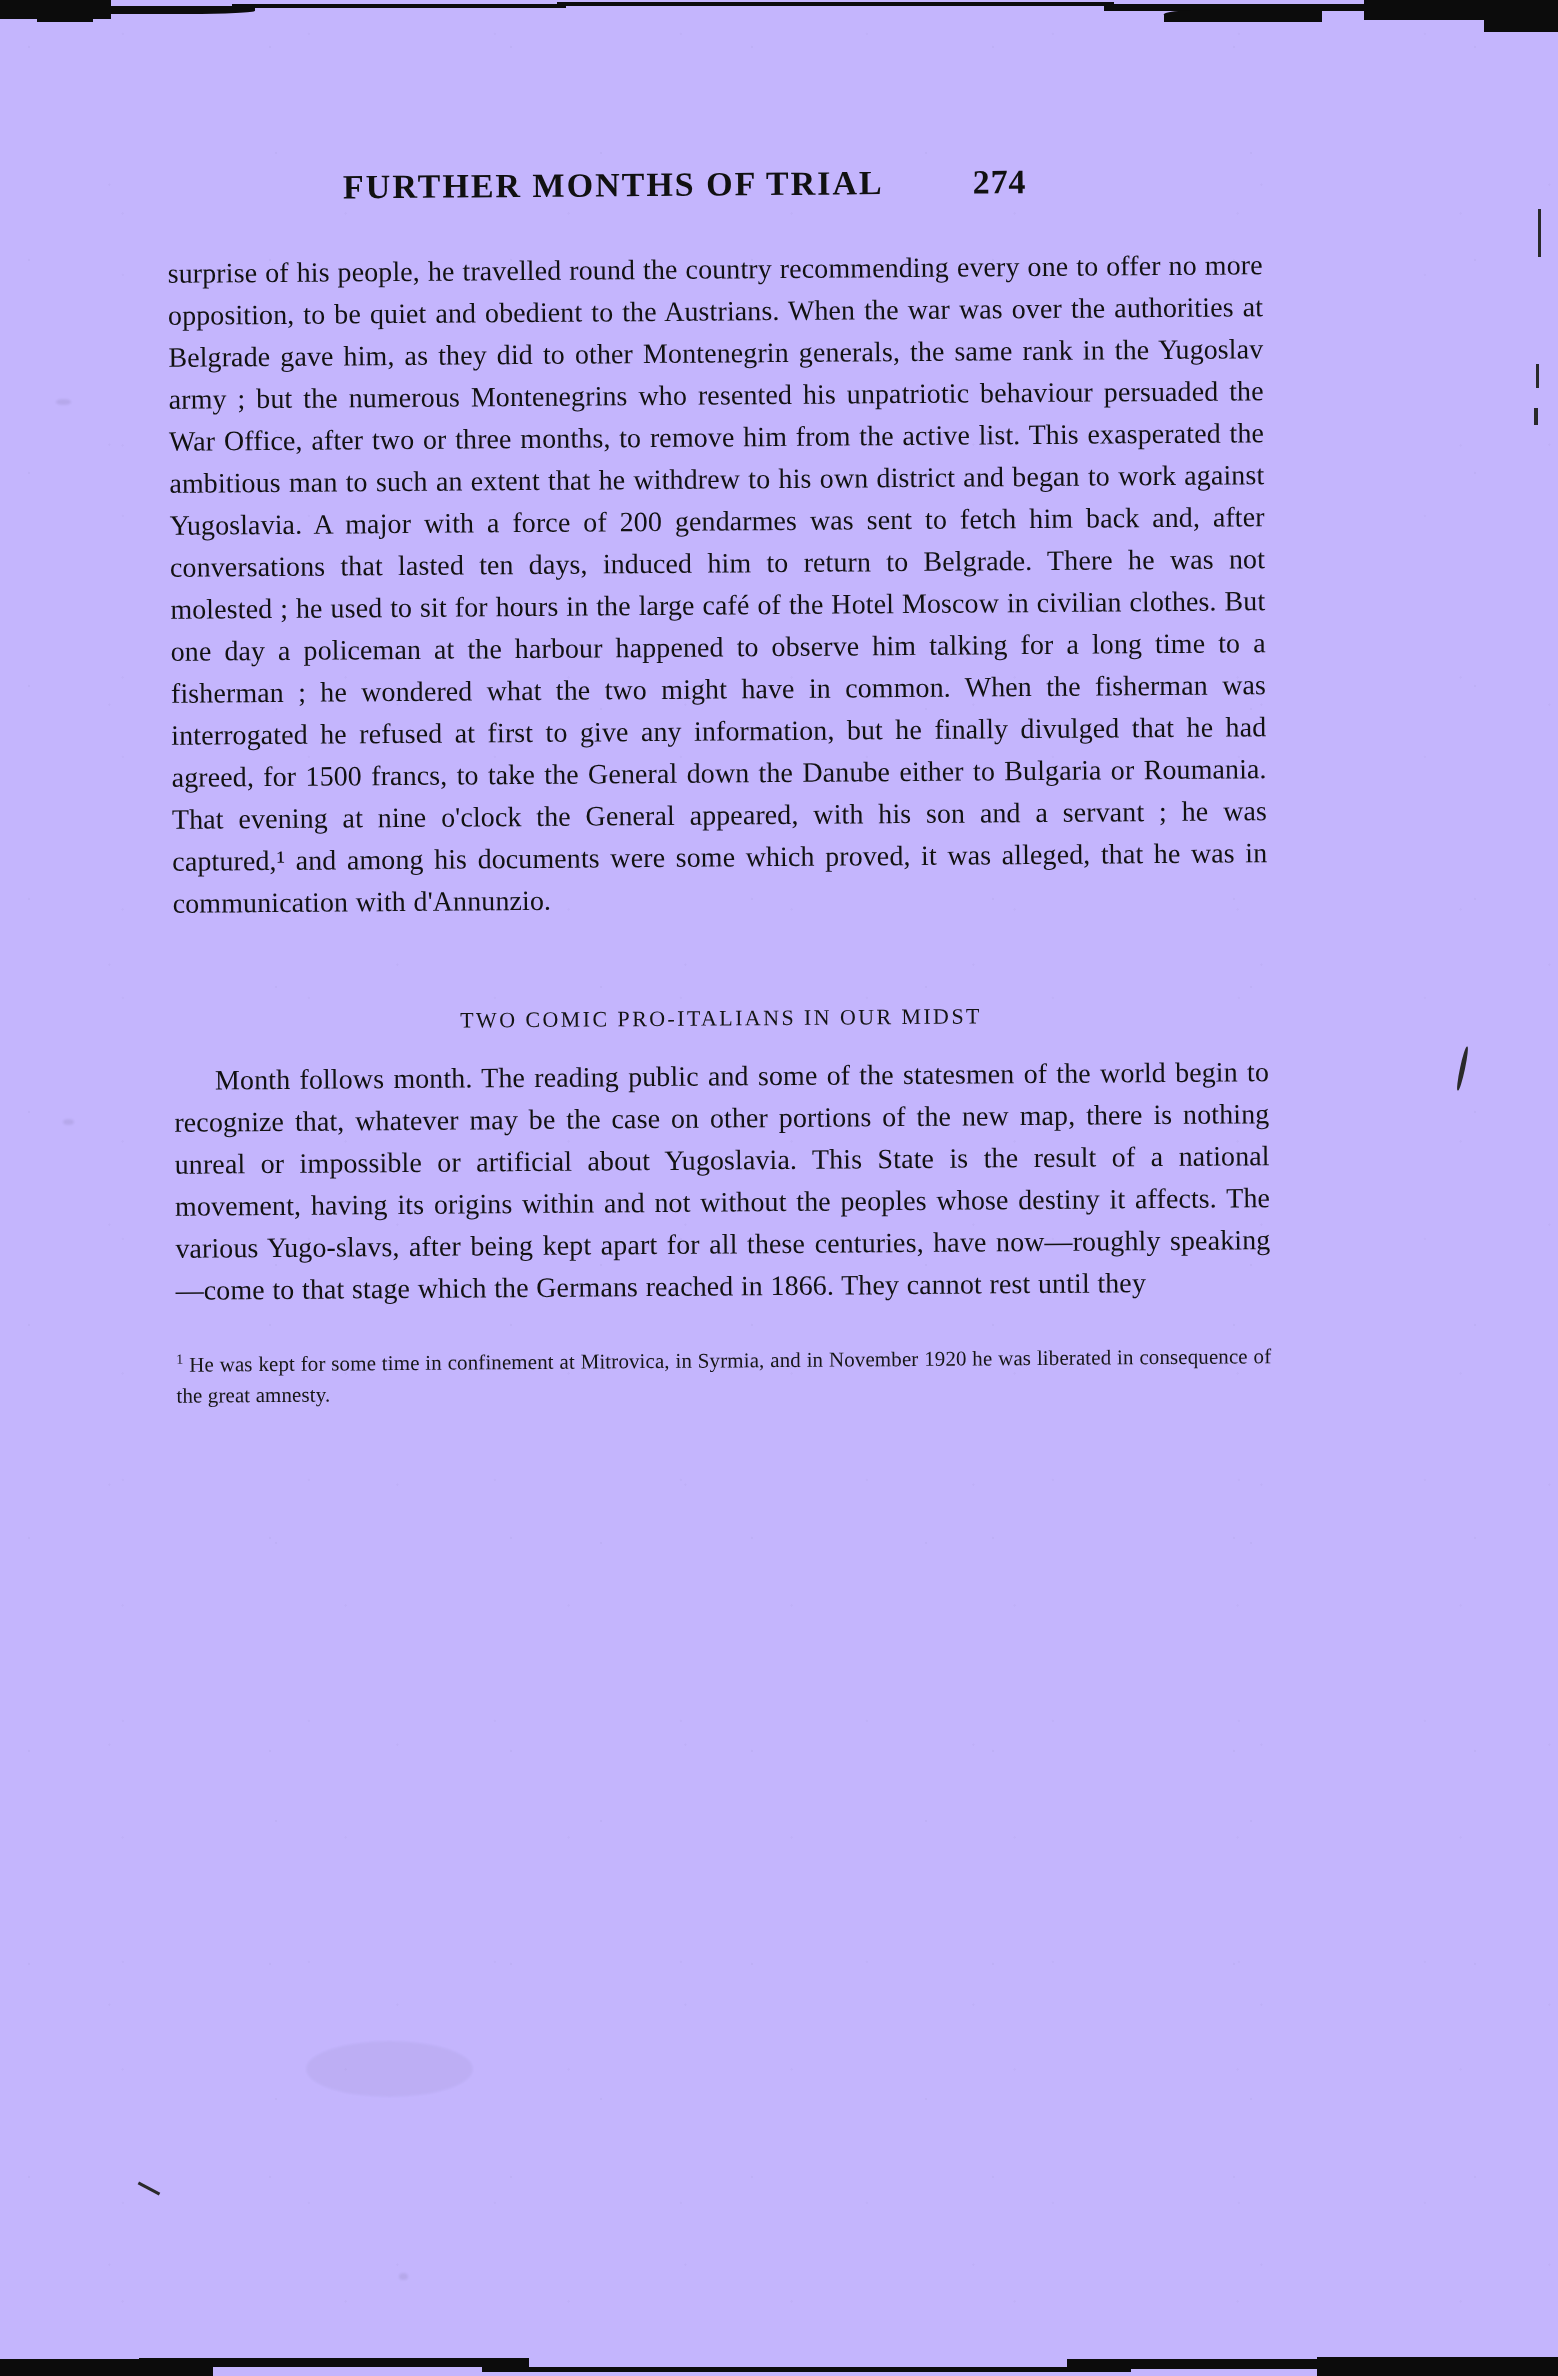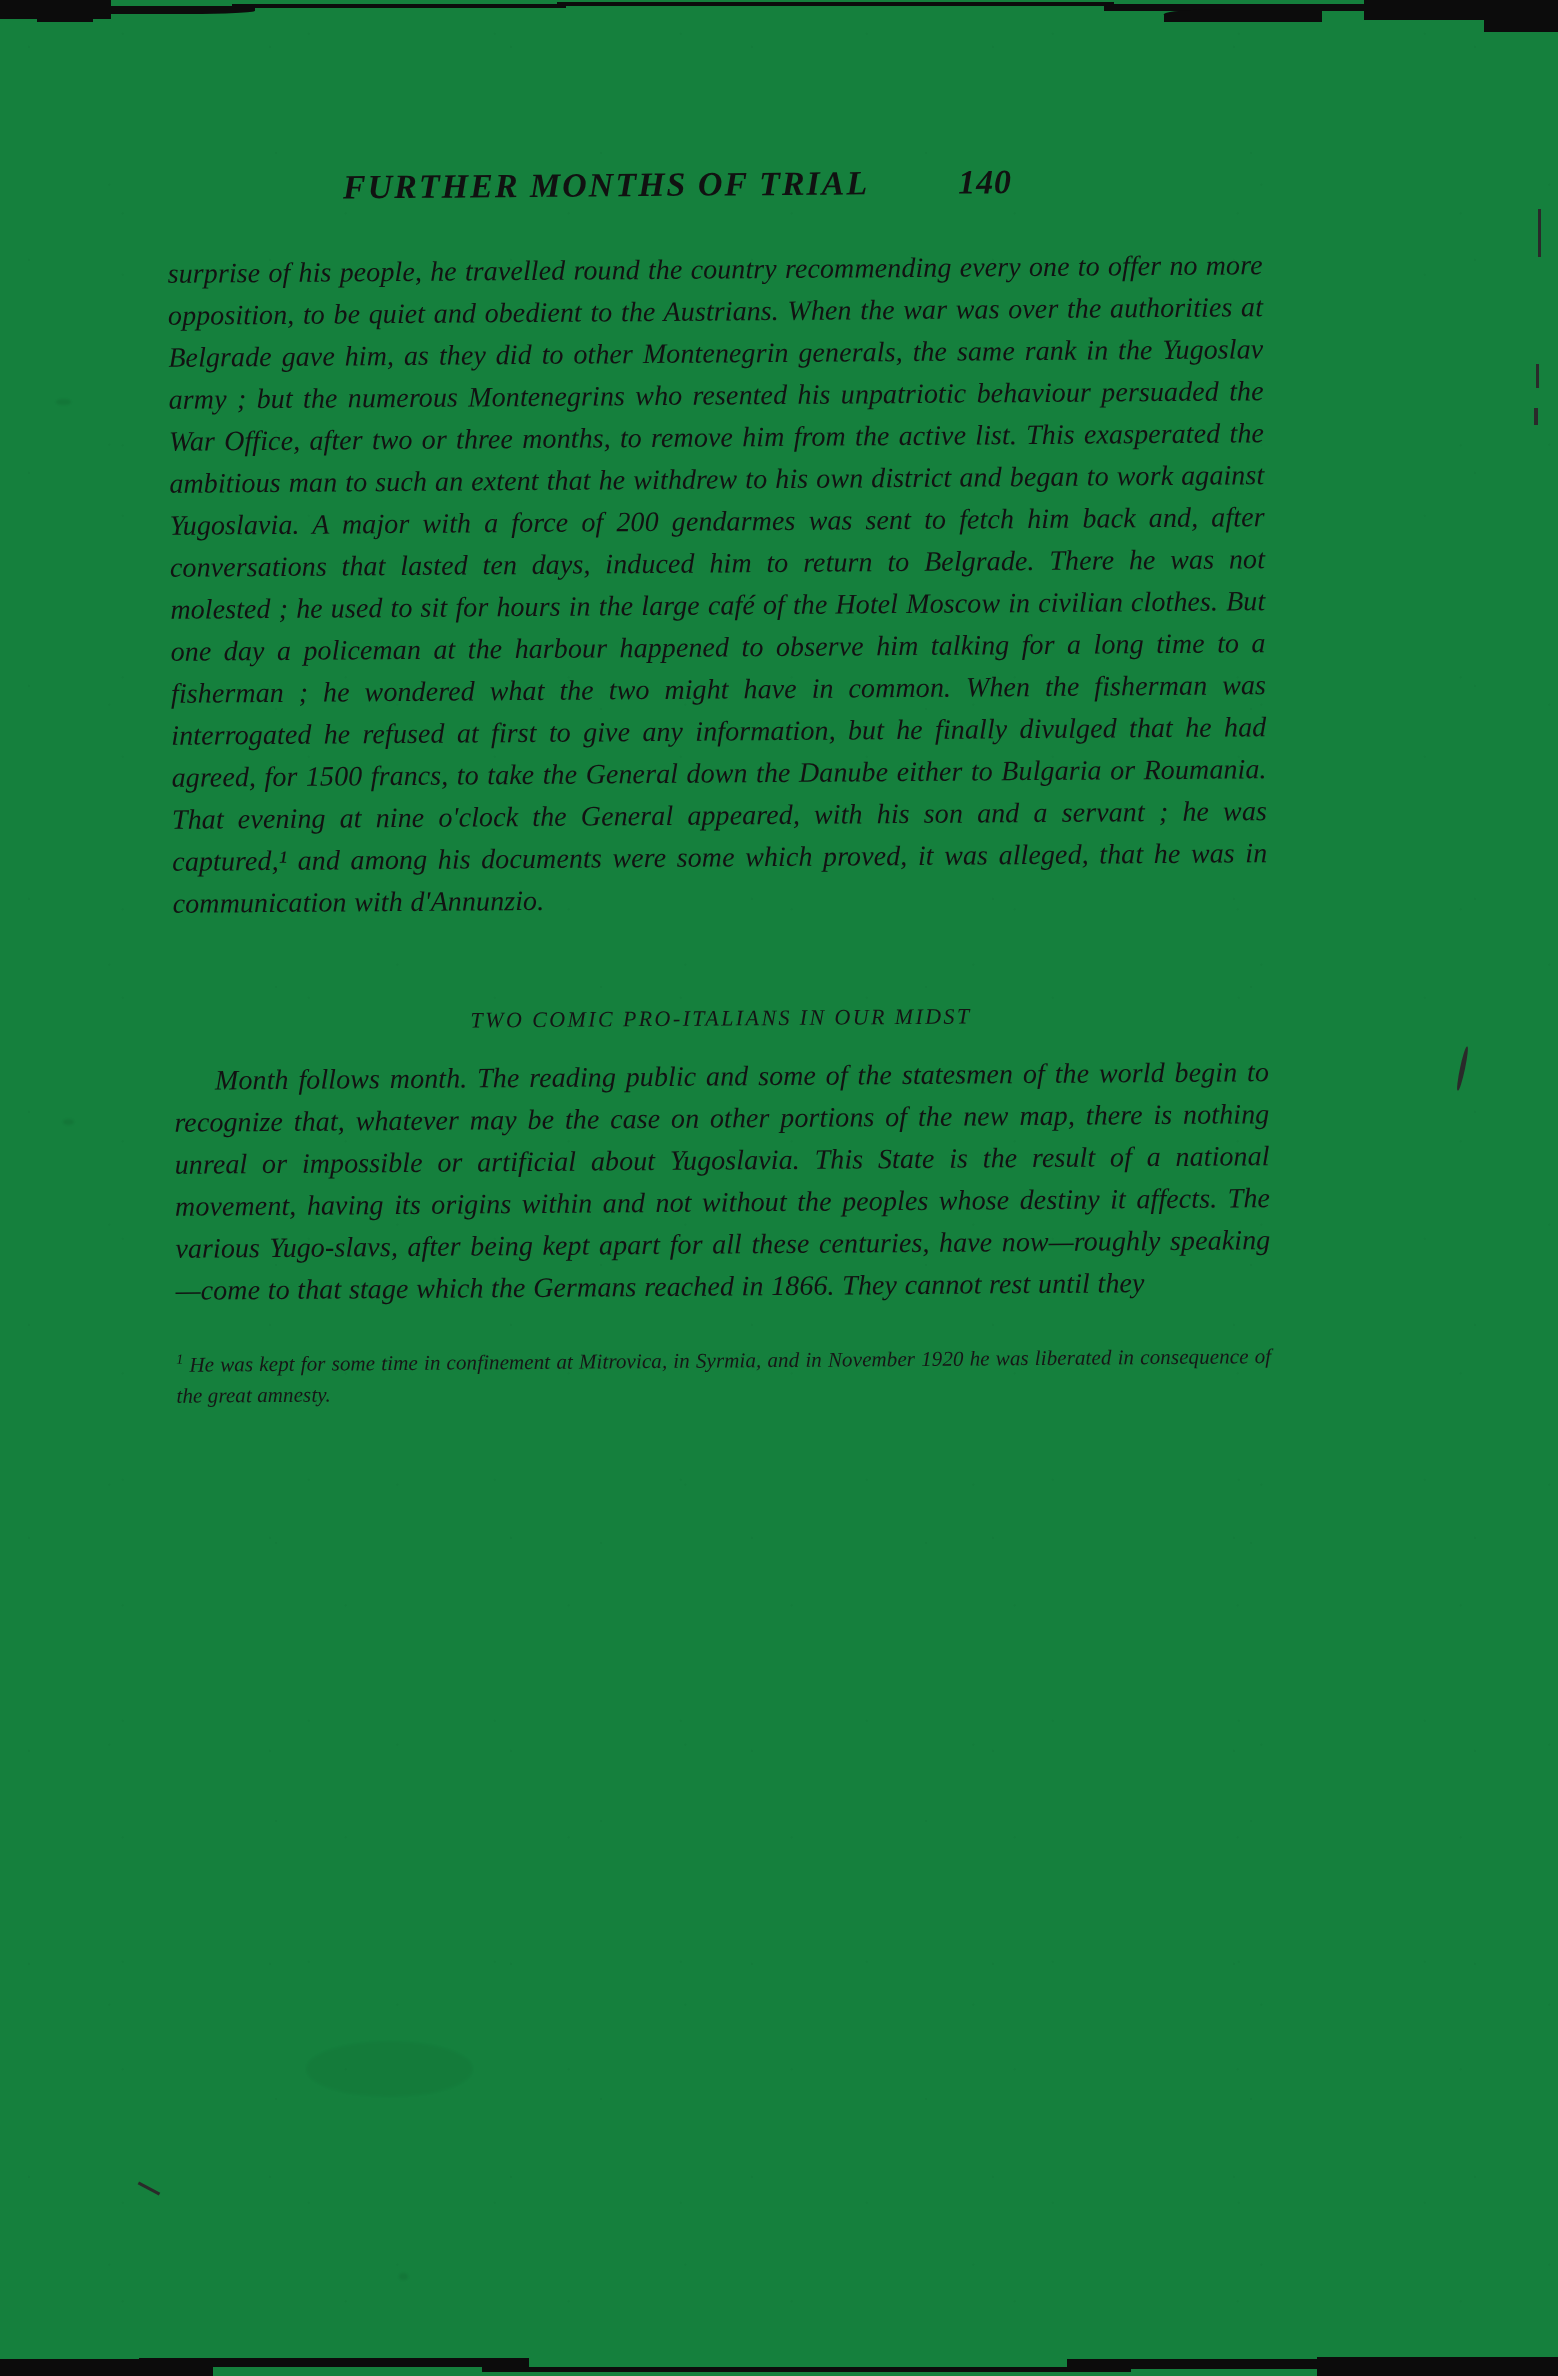--- a/index.html
+++ b/index.html
@@ -13,22 +13,21 @@
     position: relative;
     overflow: hidden;
     font-family: "Liberation Serif", serif;
     color: #111111;
   }
 
   
   #page {
     position: absolute;
     inset: 0;
-    background: #15803d;
-    font-style: italic;
+    background: #c4b5fd;
   }
 
   
   .grain {
     position: absolute;
     inset: 0;
     pointer-events: none;
     opacity: .55;
     background-image:
       radial-gradient(circle at 12% 22%, rgba(0,0,0,.05) 0 1.1px, transparent 1.5px),
@@ -180,21 +179,21 @@
   <div class="smudge" style="left:56px;top:399px;width:15px;height:5.6px;"></div>
   <div class="smudge" style="left:63px;top:1119px;width:11px;height:5.6px;"></div>
   <div class="smudge" style="left:306px;top:2041px;width:167px;height:56px;opacity:.5;"></div>
   <div class="smudge" style="left:399px;top:2273px;width:9.3px;height:7.4px;"></div>
 
   <div id="skew">
     <div id="content">
 
       <div class="running-head">
         <div class="rh-title">FURTHER MONTHS OF TRIAL</div>
-        <div class="rh-page">140</div>
+        <div class="rh-page">274</div>
       </div>
 
       <p class="body-par">surprise of his people, he travelled round the country recommending every one to offer no more opposition, to be quiet and obedient to the Austrians.  When the war was over the authorities at Belgrade gave him, as they did to other Montenegrin generals, the same rank in the Yugoslav army ;  but the numerous Montenegrins who resented his unpatriotic behaviour persuaded the War Office, after two or three months, to remove him from the active list.  This exasperated the ambitious man to such an extent that he withdrew to his own district and began to work against Yugoslavia.  A major with a force of 200 gendarmes was sent to fetch him back and, after conversations that lasted ten days, induced him to return to Belgrade.   There he was not molested ;  he used to sit for hours in the large café of the Hotel Moscow in civilian clothes.   But one day a policeman at the harbour happened to observe him talking for a long time to a fisherman ;  he wondered what the two might have in common.  When the fisherman was interrogated he refused at first to give any information, but he finally divulged that he had agreed, for 1500 francs, to take the General down the Danube either to Bulgaria or Roumania. That evening at nine o'clock the General appeared, with his son and a servant ;  he was captured,¹ and among his documents were some which proved, it was alleged, that he was in communication with d'Annunzio.</p>
 
       <div class="section-head">Two Comic Pro-Italians in our Midst</div>
 
       <p class="body-par indent">Month follows month.   The reading public and some of the statesmen of the world begin to recognize that, whatever may be the case on other portions of the new map, there is nothing unreal or impossible or artificial about Yugoslavia.   This State is the result of a national movement, having its origins within and not without the peoples whose destiny it affects.   The various Yugo-slavs, after being kept apart for all these centuries, have now—roughly speaking—come to that stage which the Germans reached in 1866.   They cannot rest until they</p>
 
       <div class="footnote">
         <sup>1</sup>

